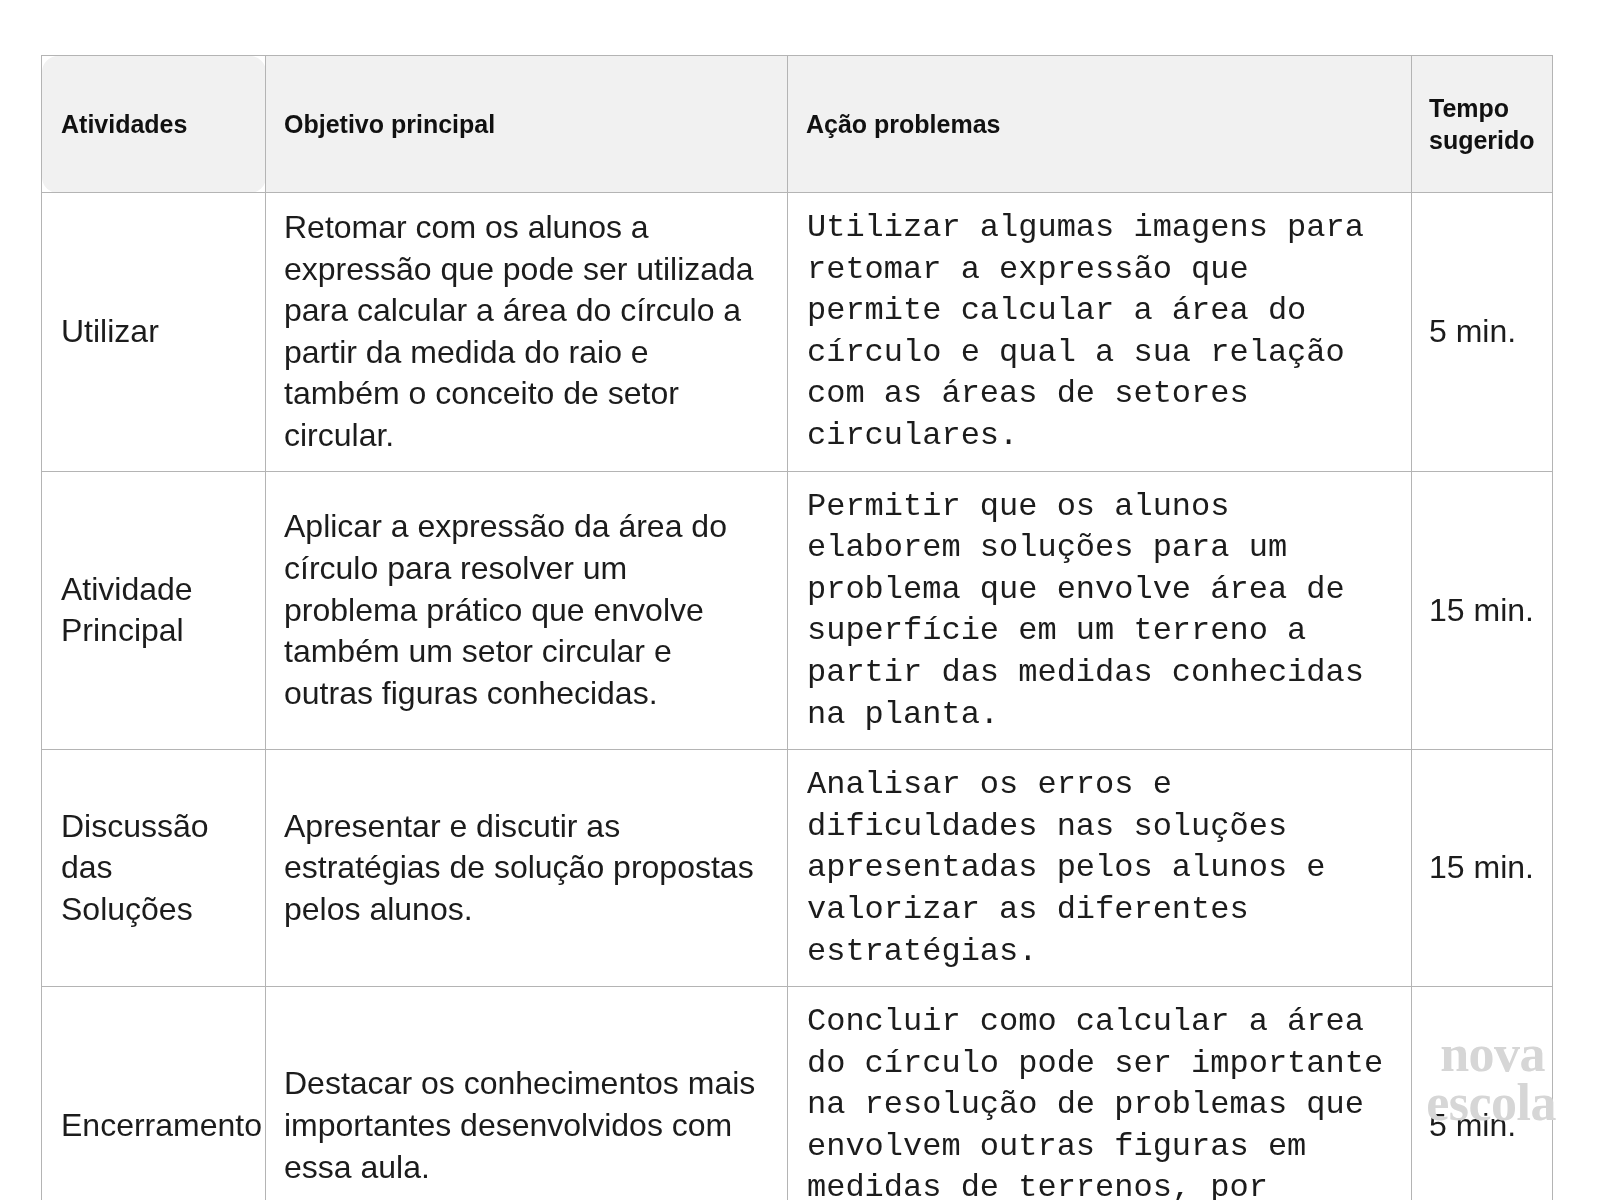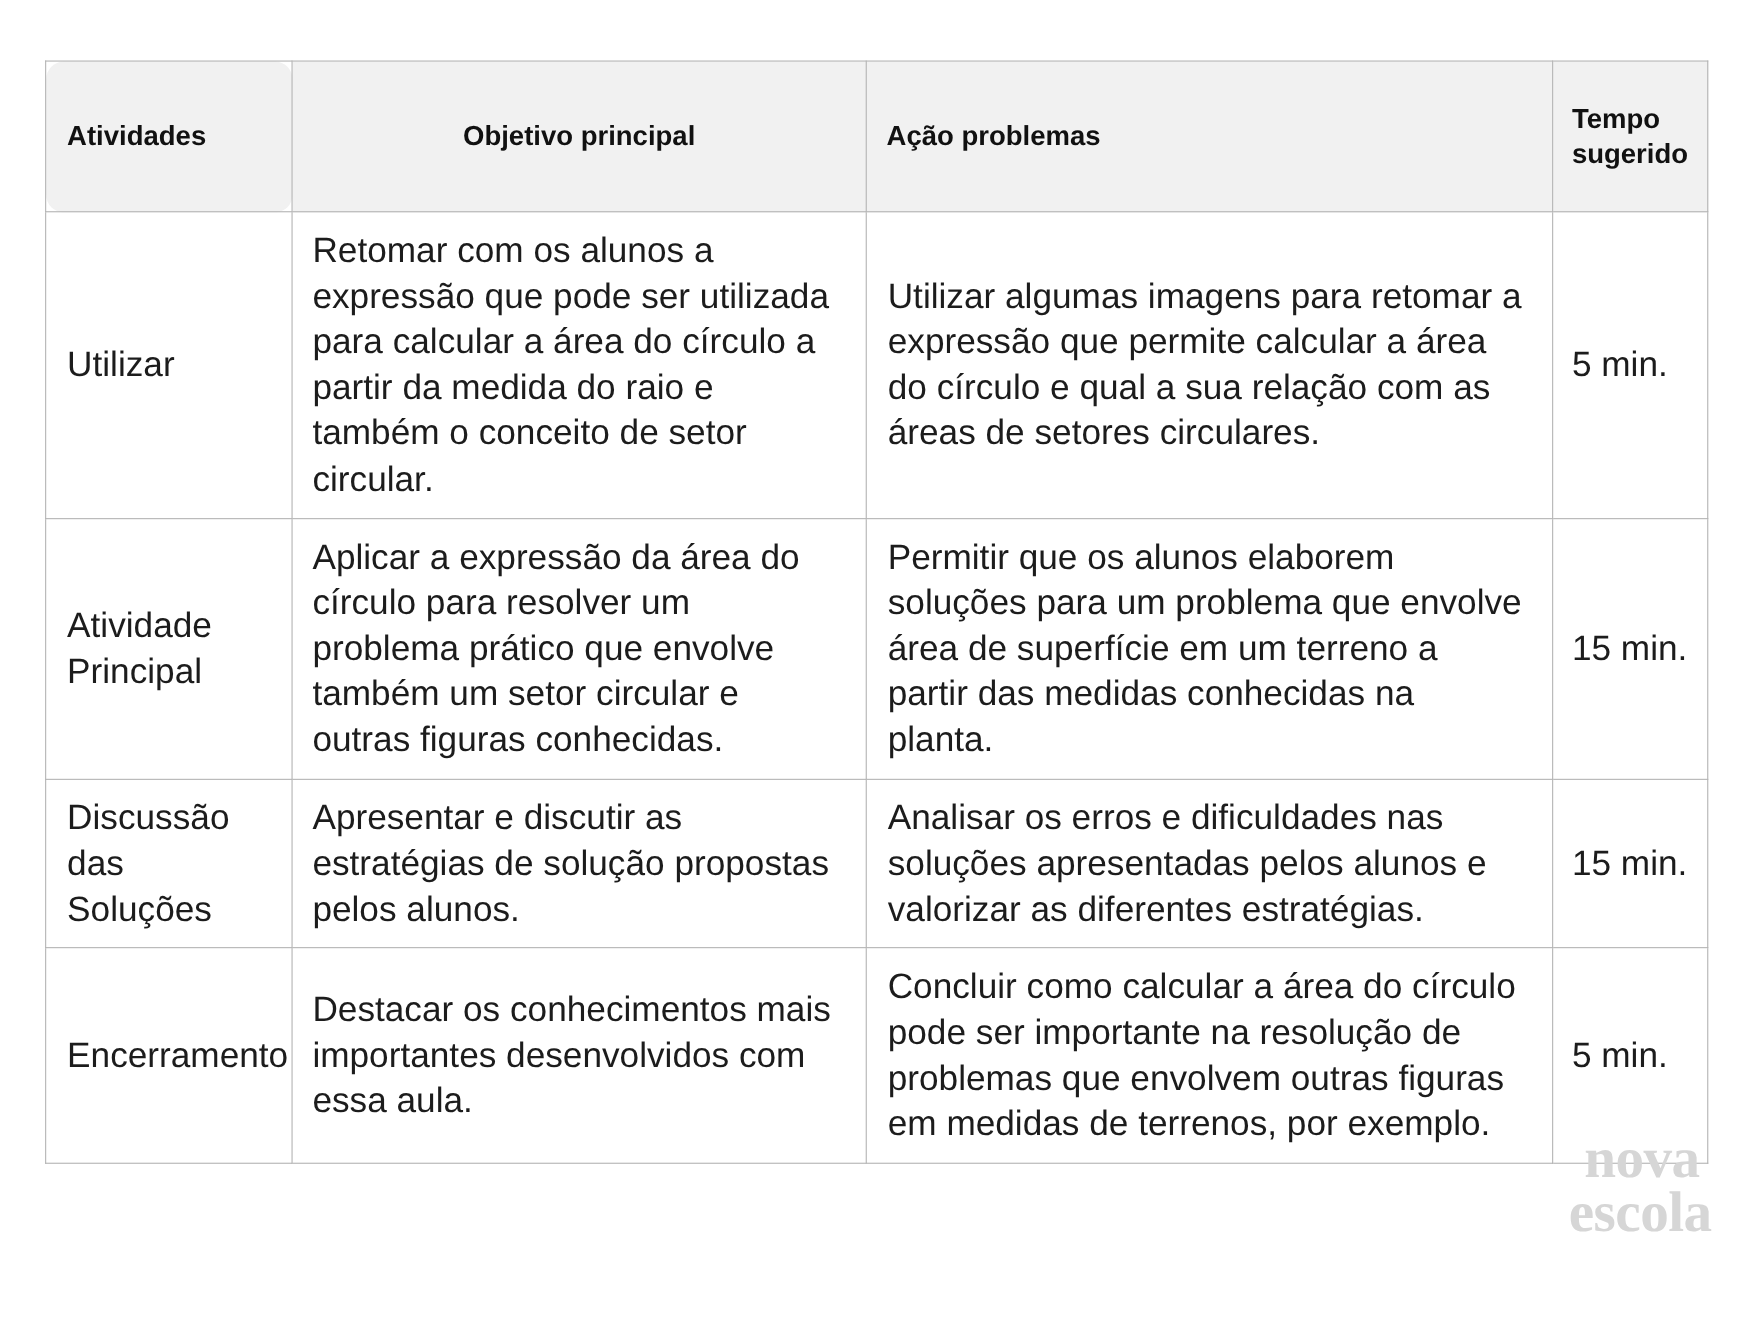--- a/index.html
+++ b/index.html
@@ -56,21 +56,21 @@
     font-weight: bold;
     font-size: 25px;
     line-height: 1.28;
     color: #111111;
     padding: 36px 18px 36px 18px;
     vertical-align: top;
     height: 46px;
   }
 
   thead th.th-atividades { padding-left: 19px; border-radius: 16px; }
-  thead th.th-objetivo   { padding-left: 18px; text-align: center; }
+  thead th.th-objetivo   { padding-left: 18px; }
   thead th.th-acao       { padding-left: 18px; }
   thead th.th-tempo      { padding-left: 17px; padding-right: 10px; }
 
   tbody td {
     font-size: 32px;
     line-height: 1.30;
     font-weight: normal;
     color: #1c1c1c;
     padding: 14px 18px;
   }
@@ -79,20 +79,21 @@
     padding-left: 19px;
     padding-right: 12px;
   }
   tbody td.cell-objetivo {
     padding-left: 18px;
     padding-right: 26px;
   }
   tbody td.cell-acao {
     padding-left: 19px;
     padding-right: 26px;
+    font-family: Liberation Mono, monospace;
   }
   tbody td.cell-tempo {
     padding-left: 17px;
     padding-right: 8px;
     white-space: nowrap;
   }
 
   tbody tr.r0 td { height: 167px; }
   tbody tr.r1 td { height: 151px; margin-top: 40px; }
   tbody tr.r2 td { height: 122px; }

